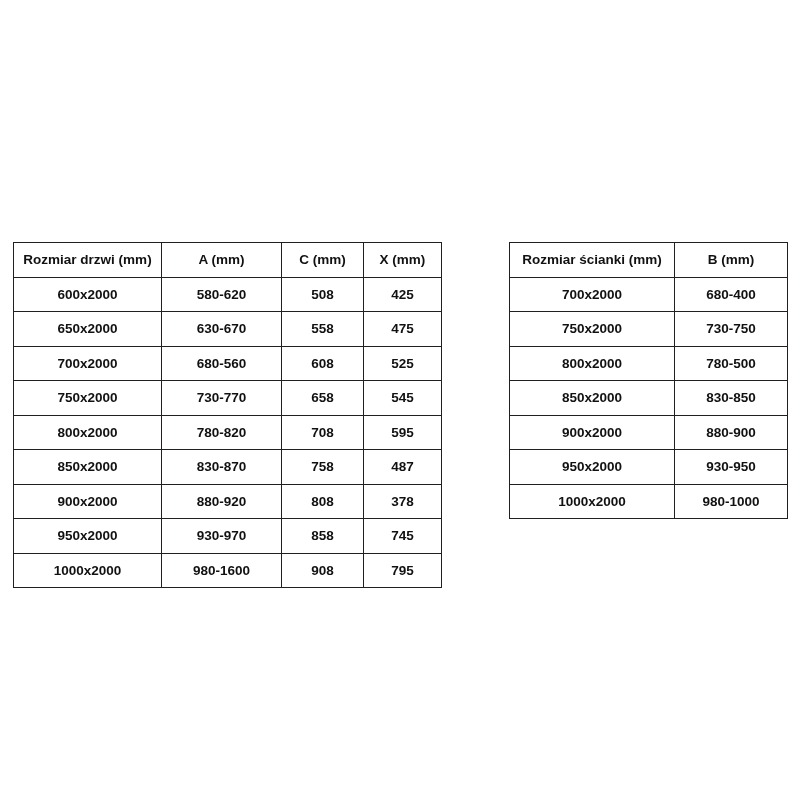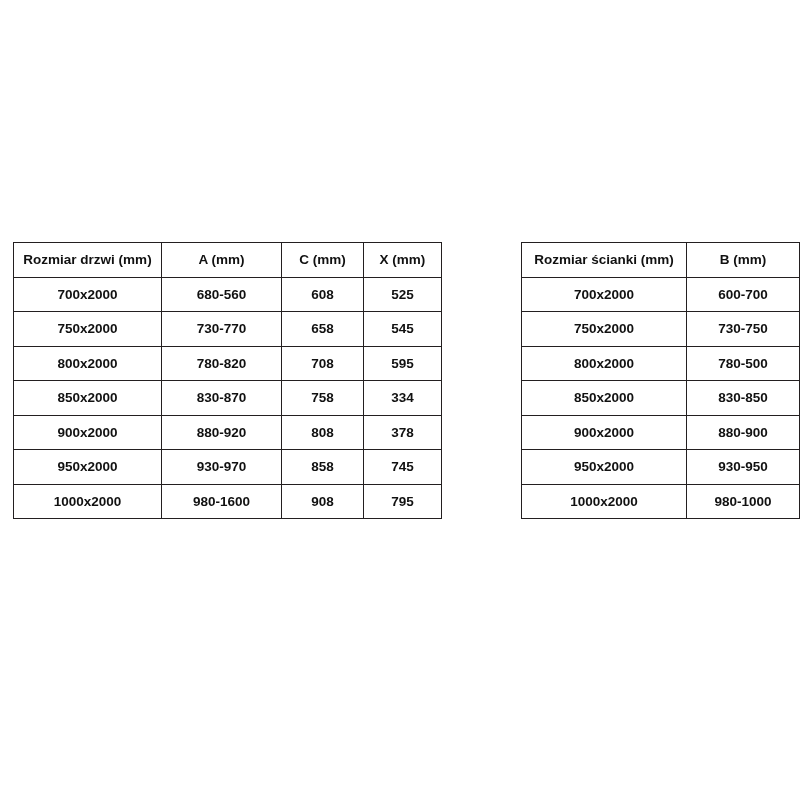--- a/index.html
+++ b/index.html
@@ -24,21 +24,20 @@
   .table-wrap {
     position: absolute;
   }
   #doors-table-wrap {
     left: 13px;
     top: 226px;
   }
   #walls-table-wrap {
     left: 509px;
     top: 226px;
-    margin-left: 12px;
   }
   table.spec {
     border-collapse: collapse;
     table-layout: fixed;
   }
   table.spec td, table.spec th {
     border: 1px solid #231f20;
     text-align: center;
     vertical-align: middle;
     color: #111111;
@@ -78,20 +77,32 @@
       <thead>
         <tr>
           <th>Rozmiar drzwi (mm)</th>
           <th>A (mm)</th>
           <th>C (mm)</th>
           <th>X (mm)</th>
         </tr>
       </thead>
       <tbody>
         <tr>
+          <td>600x2000</td>
+          <td>580-620</td>
+          <td>508</td>
+          <td>425</td>
+        </tr>
+        <tr>
+          <td>650x2000</td>
+          <td>630-670</td>
+          <td>558</td>
+          <td>475</td>
+        </tr>
+        <tr>
           <td>700x2000</td>
           <td>680-560</td>
           <td>608</td>
           <td>525</td>
         </tr>
         <tr>
           <td>750x2000</td>
           <td>730-770</td>
           <td>658</td>
           <td>545</td>
@@ -99,21 +110,21 @@
         <tr>
           <td>800x2000</td>
           <td>780-820</td>
           <td>708</td>
           <td>595</td>
         </tr>
         <tr>
           <td>850x2000</td>
           <td>830-870</td>
           <td>758</td>
-          <td>334</td>
+          <td>487</td>
         </tr>
         <tr>
           <td>900x2000</td>
           <td>880-920</td>
           <td>808</td>
           <td>378</td>
         </tr>
         <tr>
           <td>950x2000</td>
           <td>930-970</td>
@@ -138,21 +149,21 @@
       </colgroup>
       <thead>
         <tr>
           <th>Rozmiar ścianki (mm)</th>
           <th>B (mm)</th>
         </tr>
       </thead>
       <tbody>
         <tr>
           <td>700x2000</td>
-          <td>600-700</td>
+          <td>680-400</td>
         </tr>
         <tr>
           <td>750x2000</td>
           <td>730-750</td>
         </tr>
         <tr>
           <td>800x2000</td>
           <td>780-500</td>
         </tr>
         <tr>

